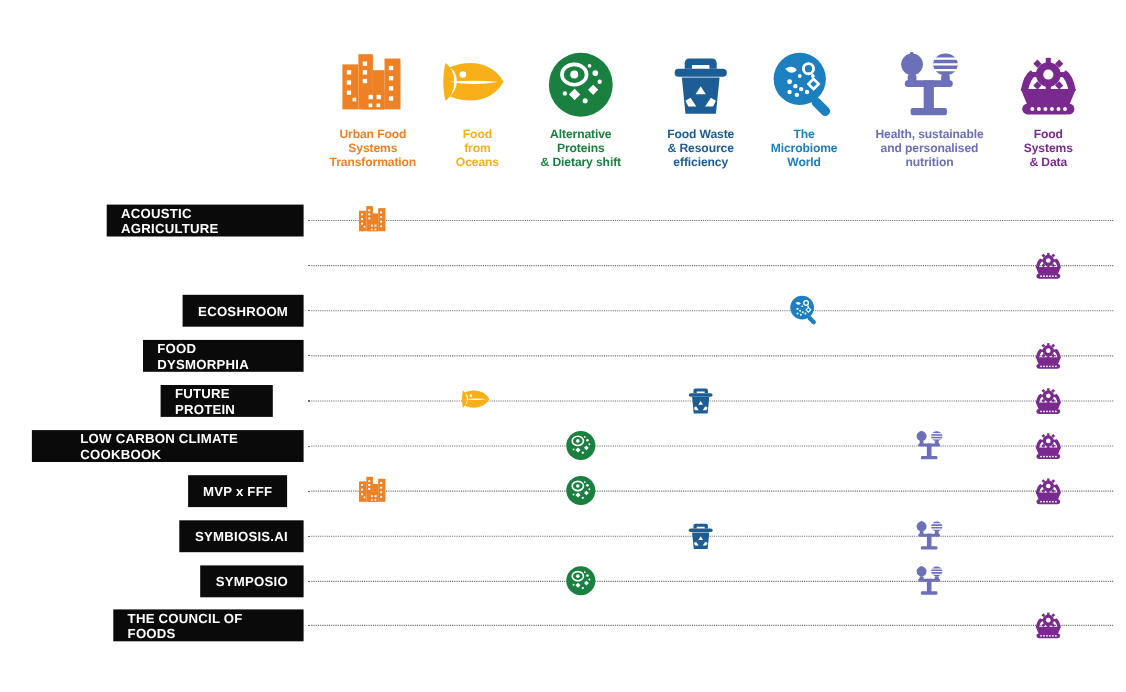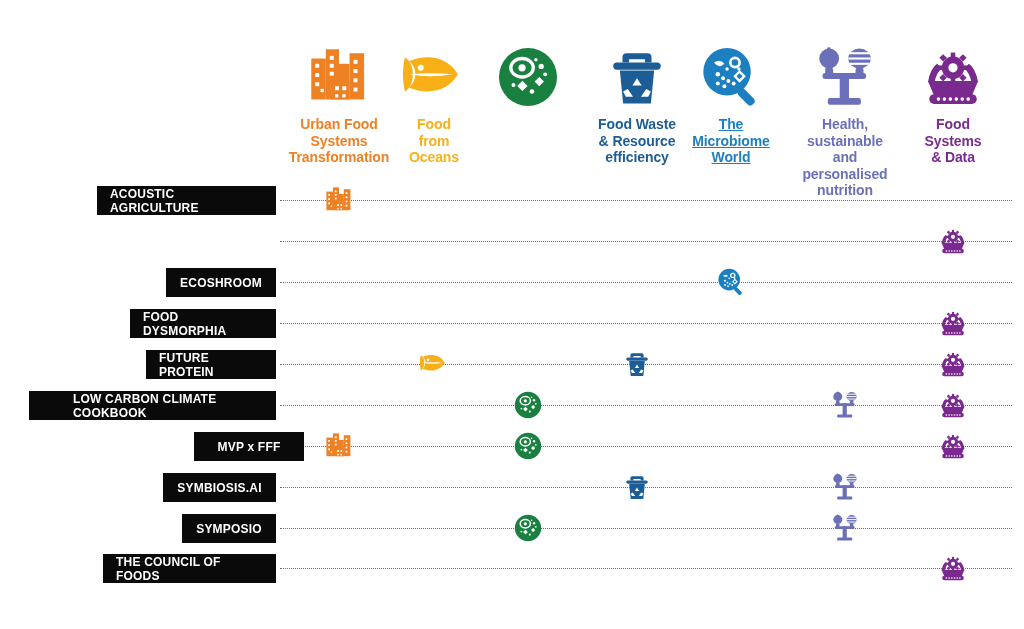--- a/index.html
+++ b/index.html
@@ -32,21 +32,21 @@
     flex-direction: column;
     align-items: center;
   }
   .col-icon-wrap {
     height: 74px;
     display: flex;
     align-items: center;
     justify-content: center;
   }
   .col-label {
-    font-size: 14px;
+    font-size: 11px;
     font-weight: bold;
     line-height: 1.18;
     letter-spacing: -0.1px;
     white-space: pre-line;
     margin-top: 2px;
   }
 
   
   .row {
     position: absolute;
@@ -155,20 +155,23 @@
             <rect x="36" y="58" width="11" height="11" transform="rotate(45 41.5 63.5)"></rect>
             <rect x="62" y="52" width="10" height="10" transform="rotate(45 67 57)"></rect>
             <circle cx="70" cy="34" r="4"></circle>
             <circle cx="76" cy="46" r="3"></circle>
             <circle cx="56" cy="72" r="3.5"></circle>
             <circle cx="28" cy="62" r="3"></circle>
             <circle cx="62" cy="24" r="2.6"></circle>
           </g>
         </svg>
       </div>
+      <div class="col-label" style="color: rgb(26, 128, 64);">Alternative
+Proteins
+&amp; Dietary shift</div>
     </div>
     <div class="col-header" style="left: 581px;">
       <div class="col-icon-wrap">
         <svg width="66" height="66" viewBox="0 0 100 100">
           <g fill="#1D5D96">
             <path d="M24 40 L76 40 L71 90 L29 90 Z"></path>
             <rect x="14" y="28" width="72" height="11" rx="5.5"></rect>
             <path d="M34 14 h32 a6 6 0 0 1 6 6 v8 h-10 v-5 h-24 v5 h-10 v-8 a6 6 0 0 1 6 -6 Z"></path>
           </g>
           <g fill="#ffffff">
@@ -195,21 +198,21 @@
             <circle cx="38" cy="52" r="3"></circle>
             <circle cx="46" cy="56" r="3"></circle>
             <circle cx="54" cy="60" r="3"></circle>
             <circle cx="30" cy="60" r="3"></circle>
             <circle cx="40" cy="64" r="3"></circle>
             <circle cx="44" cy="38" r="2.6"></circle>
             <circle cx="62" cy="38" r="2.6"></circle>
           </g>
         </svg>
       </div>
-      <div class="col-label" style="color: rgb(28, 127, 192); text-decoration: underline;">The
+      <div class="col-label" style="color: rgb(28, 127, 192);">The
 Microbiome
 World</div>
     </div>
     <div class="col-header" style="left: 789px;">
       <div class="col-icon-wrap">
         <svg width="66" height="66" viewBox="0 0 100 100">
           <g fill="#6B70B8">
             <rect x="42" y="44" width="14" height="42"></rect>
             <rect x="24" y="82" width="50" height="10" rx="3"></rect>
             <rect x="16" y="44" width="66" height="9" rx="4"></rect>
@@ -382,21 +385,21 @@
             <circle cx="46" cy="83.5" r="2.7"></circle>
             <circle cx="55" cy="83.5" r="2.7"></circle>
             <circle cx="64" cy="83.5" r="2.7"></circle>
             <circle cx="73" cy="83.5" r="2.7"></circle>
           </g>
         </svg>
       </div>
     </div>
     <div class="row" style="top: 350px;">
       <div class="row-line"></div>
-      <div class="row-label" style="left: 146px; width: 130px;">FUTURE PROTEIN</div>
+      <div class="row-label" style="left: 146px; width: 102px;">FUTURE PROTEIN</div>
       <div class="cell-icon" style="left: 414px;">
         <svg width="30" height="30" viewBox="0 0 100 100">
           <g fill="#F9B018">
             <path d="M12 26 C40 14 72 20 86 46 C72 72 40 78 12 66 C24 56 26 36 12 26 Z"></path>
             <path d="M6 20 C22 30 22 62 6 72 C2 56 2 36 6 20 Z"></path>
           </g>
           <circle cx="30" cy="36" r="4.5" fill="#ffffff"></circle>
           <path d="M12 46 C34 44 56 44 78 46 C56 50 34 50 12 46 Z" fill="#ffffff"></path>
         </svg>
       </div>
@@ -511,21 +514,21 @@
             <circle cx="46" cy="83.5" r="2.7"></circle>
             <circle cx="55" cy="83.5" r="2.7"></circle>
             <circle cx="64" cy="83.5" r="2.7"></circle>
             <circle cx="73" cy="83.5" r="2.7"></circle>
           </g>
         </svg>
       </div>
     </div>
     <div class="row" style="top: 432px;">
       <div class="row-line"></div>
-      <div class="row-label" style="left: 194px; width: 110px;">MVP x FFF</div>
+      <div class="row-label" style="left: 171px; width: 90px;">MVP x FFF</div>
       <div class="cell-icon" style="left: 319px;">
         <svg width="30" height="30" viewBox="0 0 100 100">
           <g fill="#EE8124">
             <rect x="8" y="22" width="22" height="62"></rect>
             <rect x="30" y="8" width="20" height="76"></rect>
             <rect x="50" y="30" width="16" height="54"></rect>
             <rect x="66" y="14" width="22" height="70"></rect>
             <rect x="36" y="56" width="30" height="28"></rect>
           </g>
           <g fill="#ffffff">

